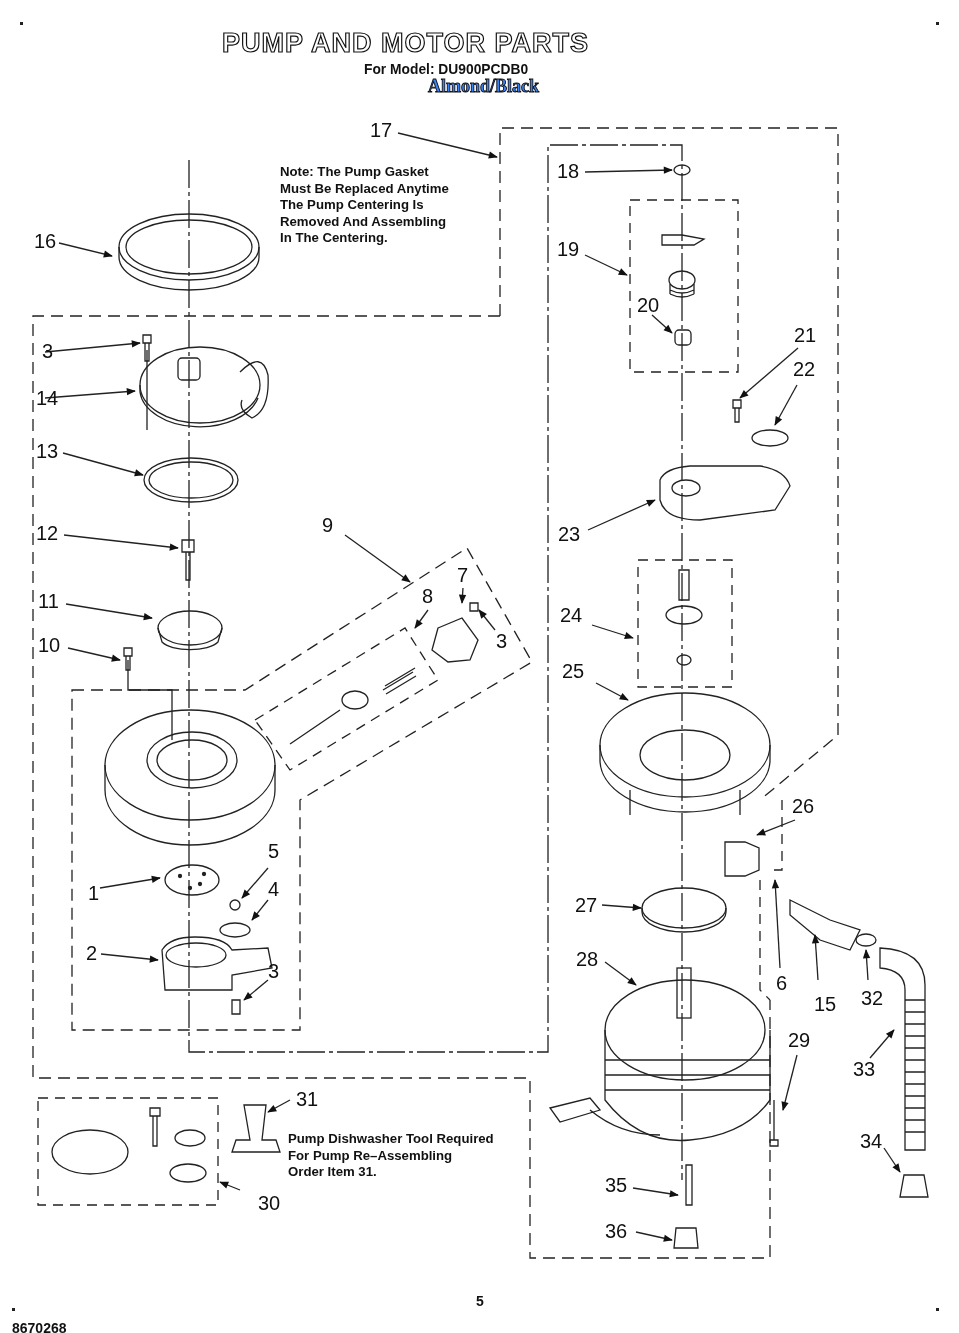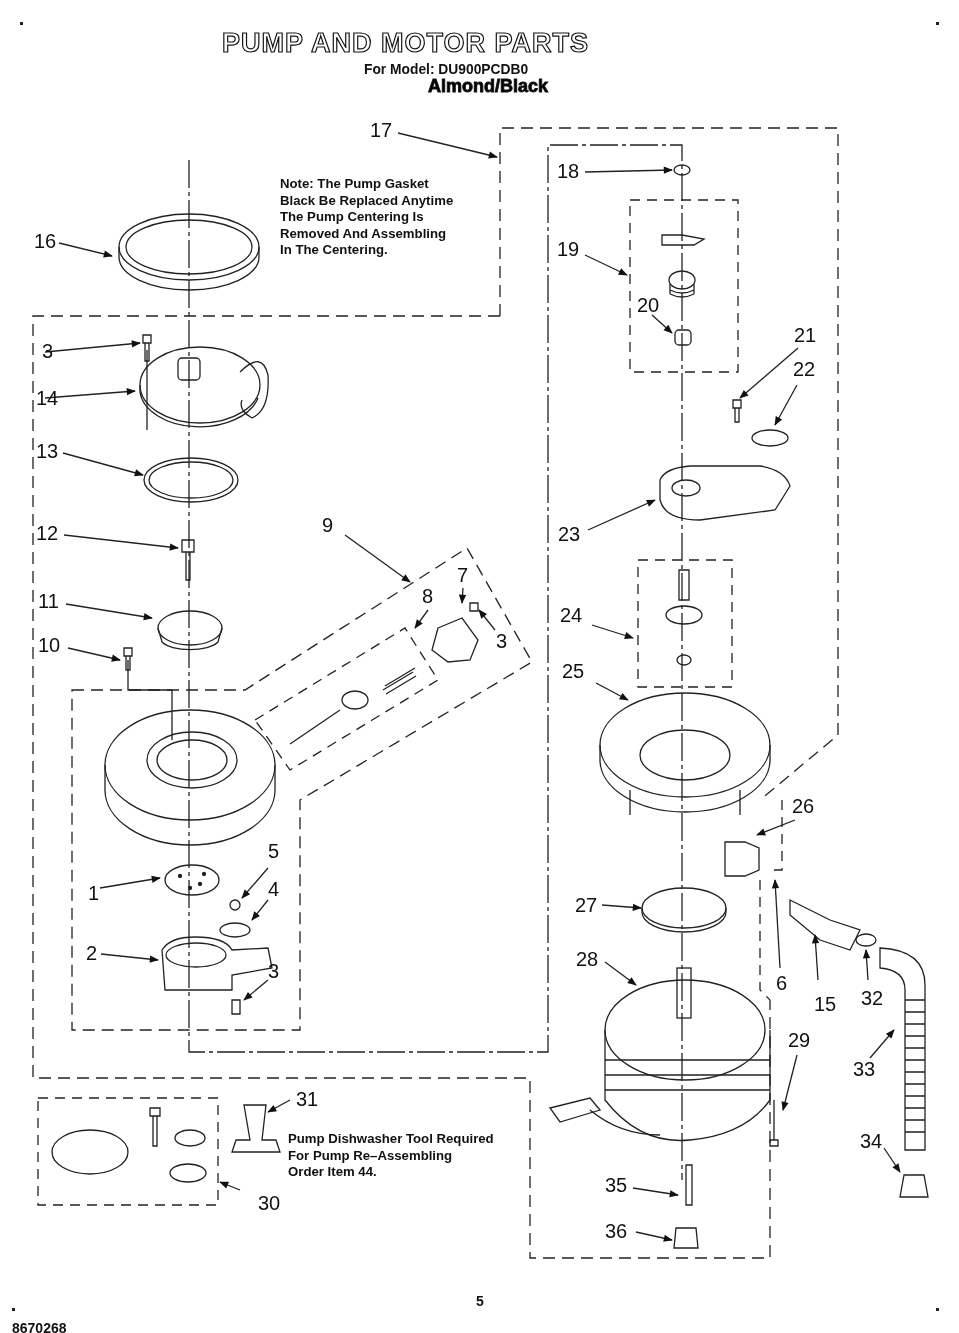--- a/index.html
+++ b/index.html
@@ -8,21 +8,21 @@
     position: absolute; left: 0; width: 811px; top: 28px; text-align: center;
     font-family: "Liberation Sans", sans-serif; font-weight: bold; font-size: 27px; letter-spacing: 1px;
     color: #fff; -webkit-text-stroke: 1.2px #111; text-stroke: 1.2px #111;
   }
   .model {
     position: absolute; left: 364px; top: 60px; font-size: 15px; font-weight: bold; color: #111;
     transform: scaleX(0.92); transform-origin: left top;
   }
   .finish {
     position: absolute; left: 428px; top: 76px; font-size: 18px; font-weight: bold;
-    color: #000000; -webkit-text-stroke: 0.9px #111;
+    color: #3b82f6; font-family: Liberation Serif, serif; -webkit-text-stroke: 0.9px #111;
   }
   .note {
     position: absolute; font-size: 13.2px; font-weight: bold; line-height: 16.5px; color: #111;
   }
   .note span { display: block; }
   .footer-code { position: absolute; left: 12px; top: 1293px; font-size: 14px; font-weight: bold; margin-top: 27px; }
   .page-num { position: absolute; left: 476px; top: 1293px; font-size: 14px; font-weight: bold; }
   .corner { position: absolute; width: 3px; height: 3px; background: #222; }
   svg#diagram { position: absolute; left: 0; top: 0; }
   svg text.callout { font-family: "Liberation Sans", sans-serif; font-size: 20px; fill: #111; }
@@ -32,32 +32,32 @@
 
 <div class="corner" style="left:20px;top:22px;"></div>
 <div class="corner" style="left:936px;top:22px;"></div>
 <div class="corner" style="left:12px;top:1308px;"></div>
 <div class="corner" style="left:936px;top:1308px;"></div>
 
 <div class="title">PUMP AND MOTOR PARTS</div>
 <div class="model">For Model: DU900PCDB0</div>
 <div class="finish">Almond/Black</div>
 
-<div class="note" style="left:280px;top:176px;">
+<div class="note" style="left:280px;top:164px;">
   <span>Note: The Pump Gasket</span>
-  <span>Black Be Replaced Anytime</span>
+  <span>Must Be Replaced Anytime</span>
   <span>The Pump Centering Is</span>
   <span>Removed And Assembling</span>
   <span>In The Centering.</span>
 </div>
 
 <div class="note" style="left:288px;top:1131px;">
   <span>Pump Dishwasher Tool Required</span>
   <span>For Pump Re–Assembling</span>
-  <span>Order Item 44.</span>
+  <span>Order Item 31.</span>
 </div>
 
 <svg id="diagram" width="959" height="1333" viewBox="0 0 959 1333">
   <defs>
     <marker id="ah" viewBox="0 0 10 10" refX="9" refY="5" markerWidth="9" markerHeight="7" orient="auto">
       <path d="M0,1 L10,5 L0,9 z" fill="#111"></path>
     </marker>
   </defs>
   <g fill="none" stroke="#222" stroke-width="1.3">
 

